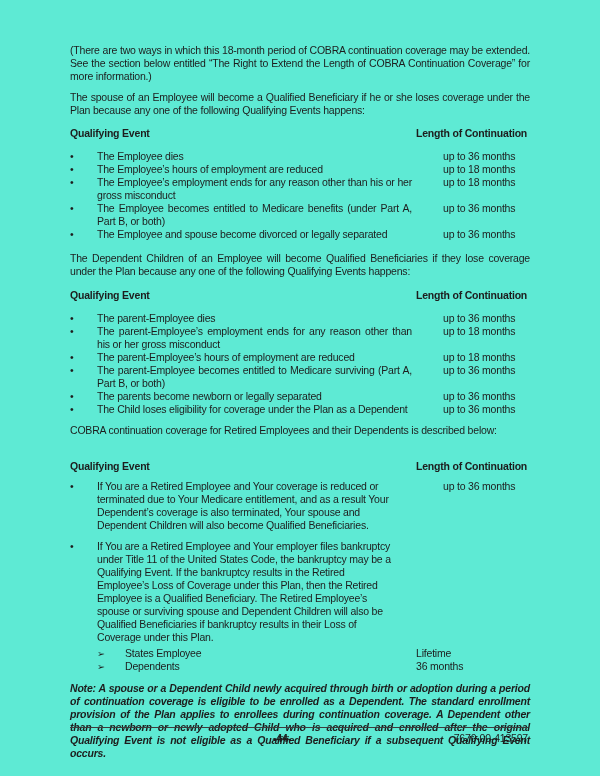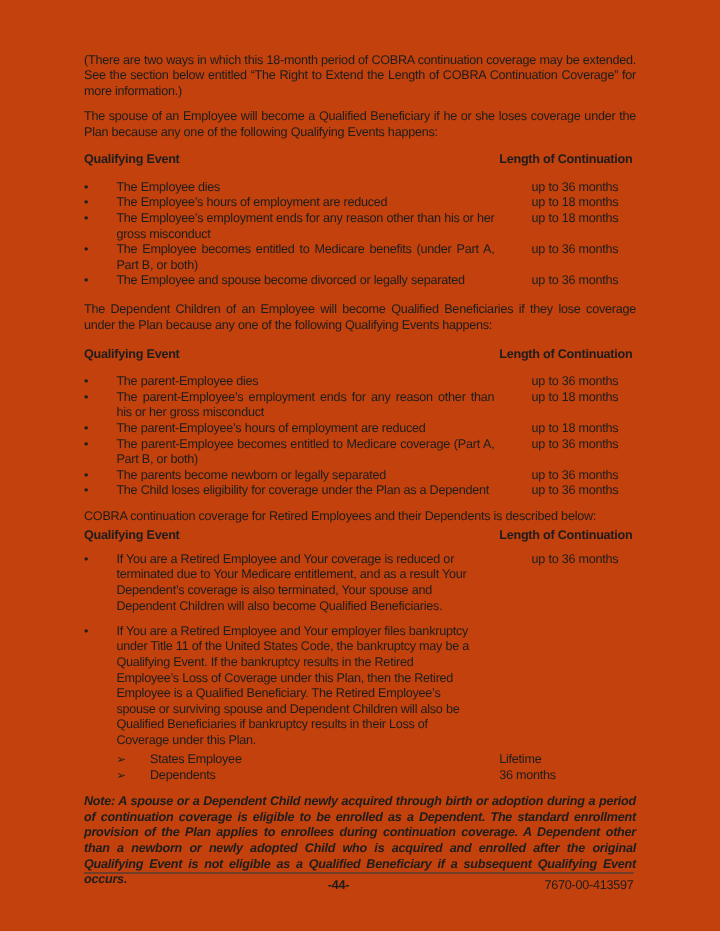--- a/index.html
+++ b/index.html
@@ -2,39 +2,39 @@
 <html><head>
 <meta charset="utf-8">
 <title>Document Page</title>
 <style>
   * { margin: 0; padding: 0; box-sizing: border-box; }
   html, body { background: #ffffff; }
   .page {
     position: relative;
     width: 600px;
     height: 776px;
-    background: #c2410c;
+    background: #5eead4;
     font-family: "Liberation Sans", "DejaVu Sans", sans-serif;
     font-size: 10.5px;
     line-height: 13px;
     letter-spacing: -0.2px;
     color: #1d1d1d;
     overflow: hidden;
   }
   .content {
     position: absolute;
     left: 70px;
     top: 44px;
     width: 460px;
   }
   .para { text-align: justify; }
   .p1 { margin-bottom: 8px; }
   .p2 { margin-bottom: 10px; }
   .between1 { margin-bottom: 11px; }
-  .between2 { margin-bottom: 3px; text-align: left; }
+  .between2 { margin-bottom: 23px; text-align: left; }
   .qhead { display: flex; font-weight: bold; }
   .qhead.h1 { margin-bottom: 10px; }
   .qhead.h2 { margin-bottom: 10px; }
   .qhead.h3 { margin-bottom: 7px; }
   .qhead .he { flex: 0 0 346px; }
   .qhead .hl { flex: 1; }
   .qlist.l1 { margin-bottom: 11px; }
   .qlist.l2 { margin-bottom: 8px; }
   .qrow { display: flex; align-items: flex-start; }
   .qb { flex: 0 0 27px; }
@@ -136,21 +136,21 @@
         <span class="qt">The parent-Employee’s employment ends for any reason other than his or her gross misconduct</span>
         <span class="ql">up to 18 months</span>
       </div>
       <div class="qrow">
         <span class="qb">•</span>
         <span class="qt">The parent-Employee’s hours of employment are reduced</span>
         <span class="ql">up to 18 months</span>
       </div>
       <div class="qrow">
         <span class="qb">•</span>
-        <span class="qt">The parent-Employee becomes entitled to Medicare coverage (Part A, Part B, or both)</span>
+        <span class="qt">The parent-Employee becomes entitled to Medicare surviving (Part A, Part B, or both)</span>
         <span class="ql">up to 36 months</span>
       </div>
       <div class="qrow">
         <span class="qb">•</span>
         <span class="qt">The parents become newborn or legally separated</span>
         <span class="ql">up to 36 months</span>
       </div>
       <div class="qrow">
         <span class="qb">•</span>
         <span class="qt">The Child loses eligibility for coverage under the Plan as a Dependent</span>

